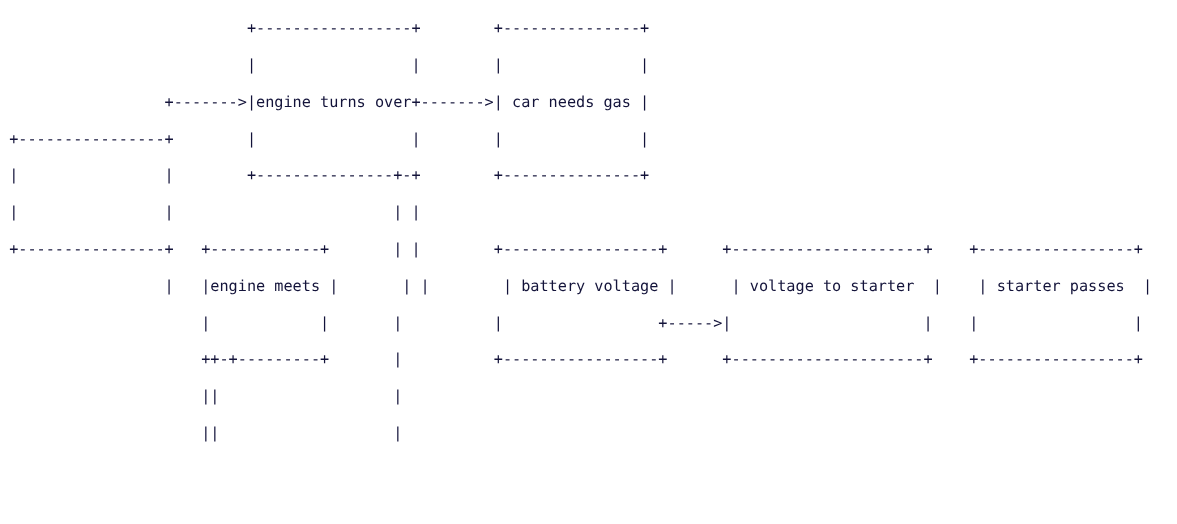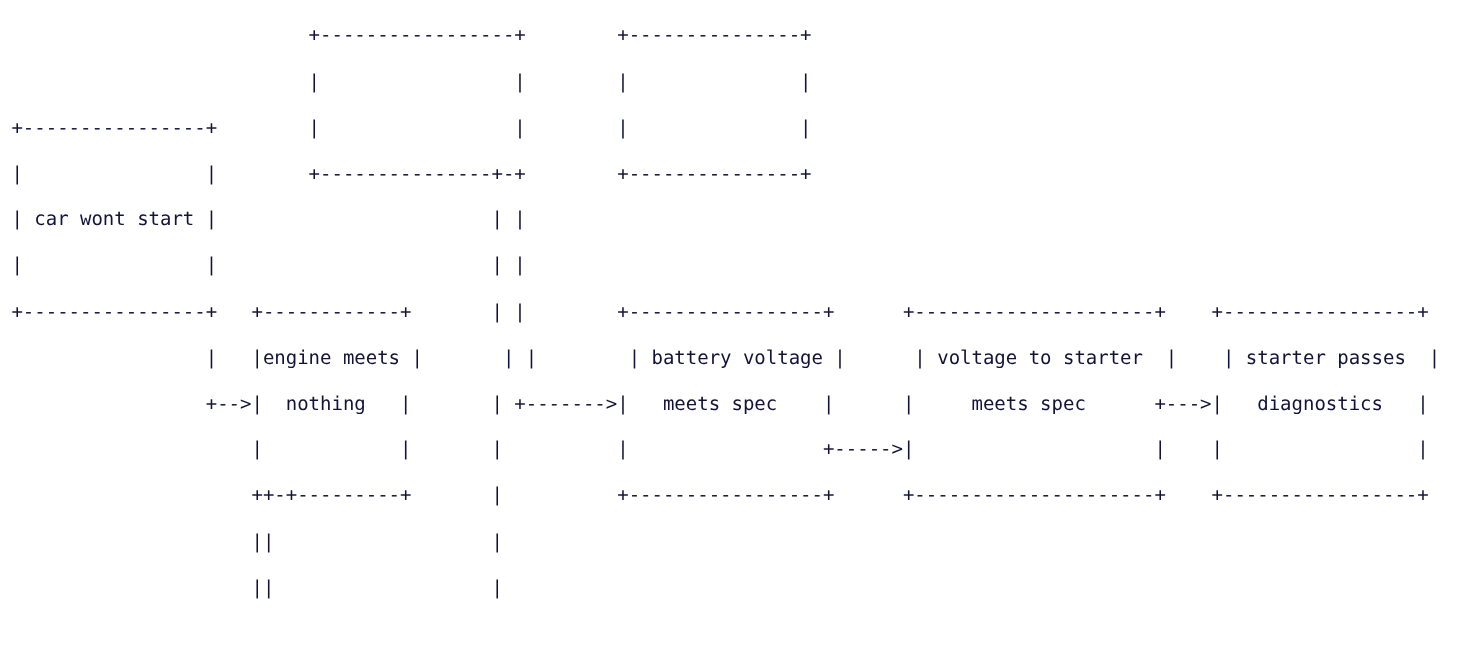--- a/index.html
+++ b/index.html
@@ -35,27 +35,26 @@
   #ascii-canvas .art-line {
     display: block;
     height: 18.4px;
   }
 </style>
 </head>
 <body>
 
 <pre id="ascii-canvas"><span class="art-line">                           +-----------------+        +---------------+</span>
 <span class="art-line">                           |                 |        |               |</span>
+<span class="art-line">                  +-------&gt;|engine turns over+-------&gt;| car needs gas |</span>
 <span class="art-line"> +----------------+        |                 |        |               |</span>
 <span class="art-line"> |                |        +---------------+-+        +---------------+</span>
-<span class="art-line"> | car wont start |                        | |</span>
 <span class="art-line"> |                |                        | |</span>
 <span class="art-line"> +----------------+   +------------+       | |        +-----------------+      +---------------------+    +-----------------+</span>
 <span class="art-line">                  |   |engine meets |       | |        | battery voltage |      | voltage to starter  |    | starter passes  |</span>
-<span class="art-line">                  +--&gt;|  nothing   |       | +-------&gt;|   meets spec    |      |     meets spec      +---&gt;|   diagnostics   |</span>
 <span class="art-line">                      |            |       |          |                 +-----&gt;|                     |    |                 |</span>
 <span class="art-line">                      ++-+---------+       |          +-----------------+      +---------------------+    +-----------------+</span>
 <span class="art-line">                      ||                   |</span>
 <span class="art-line">                      ||                   |</span>
 
 
 
 
 
 

